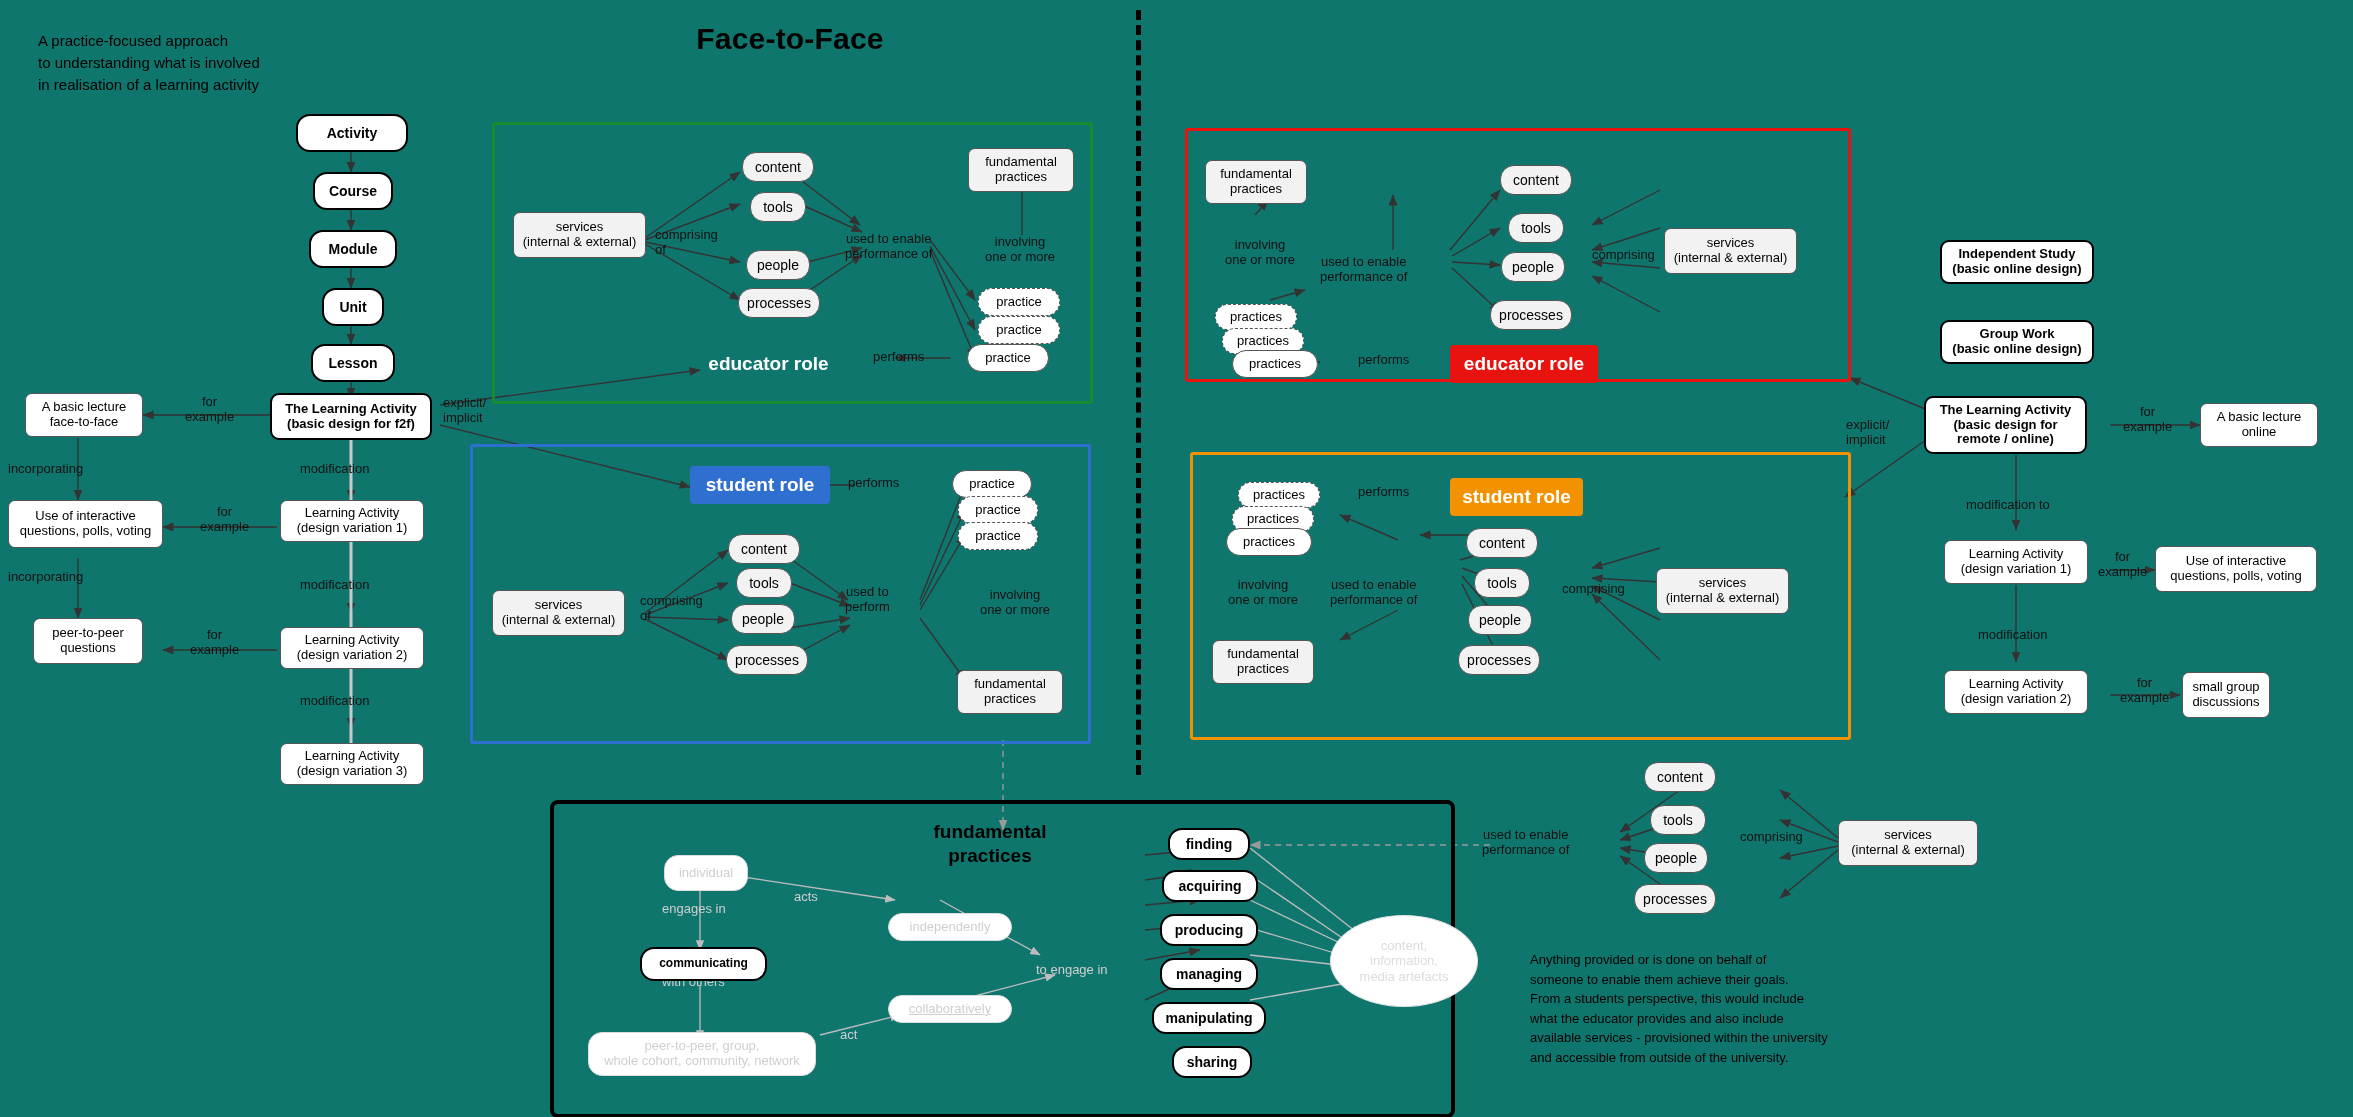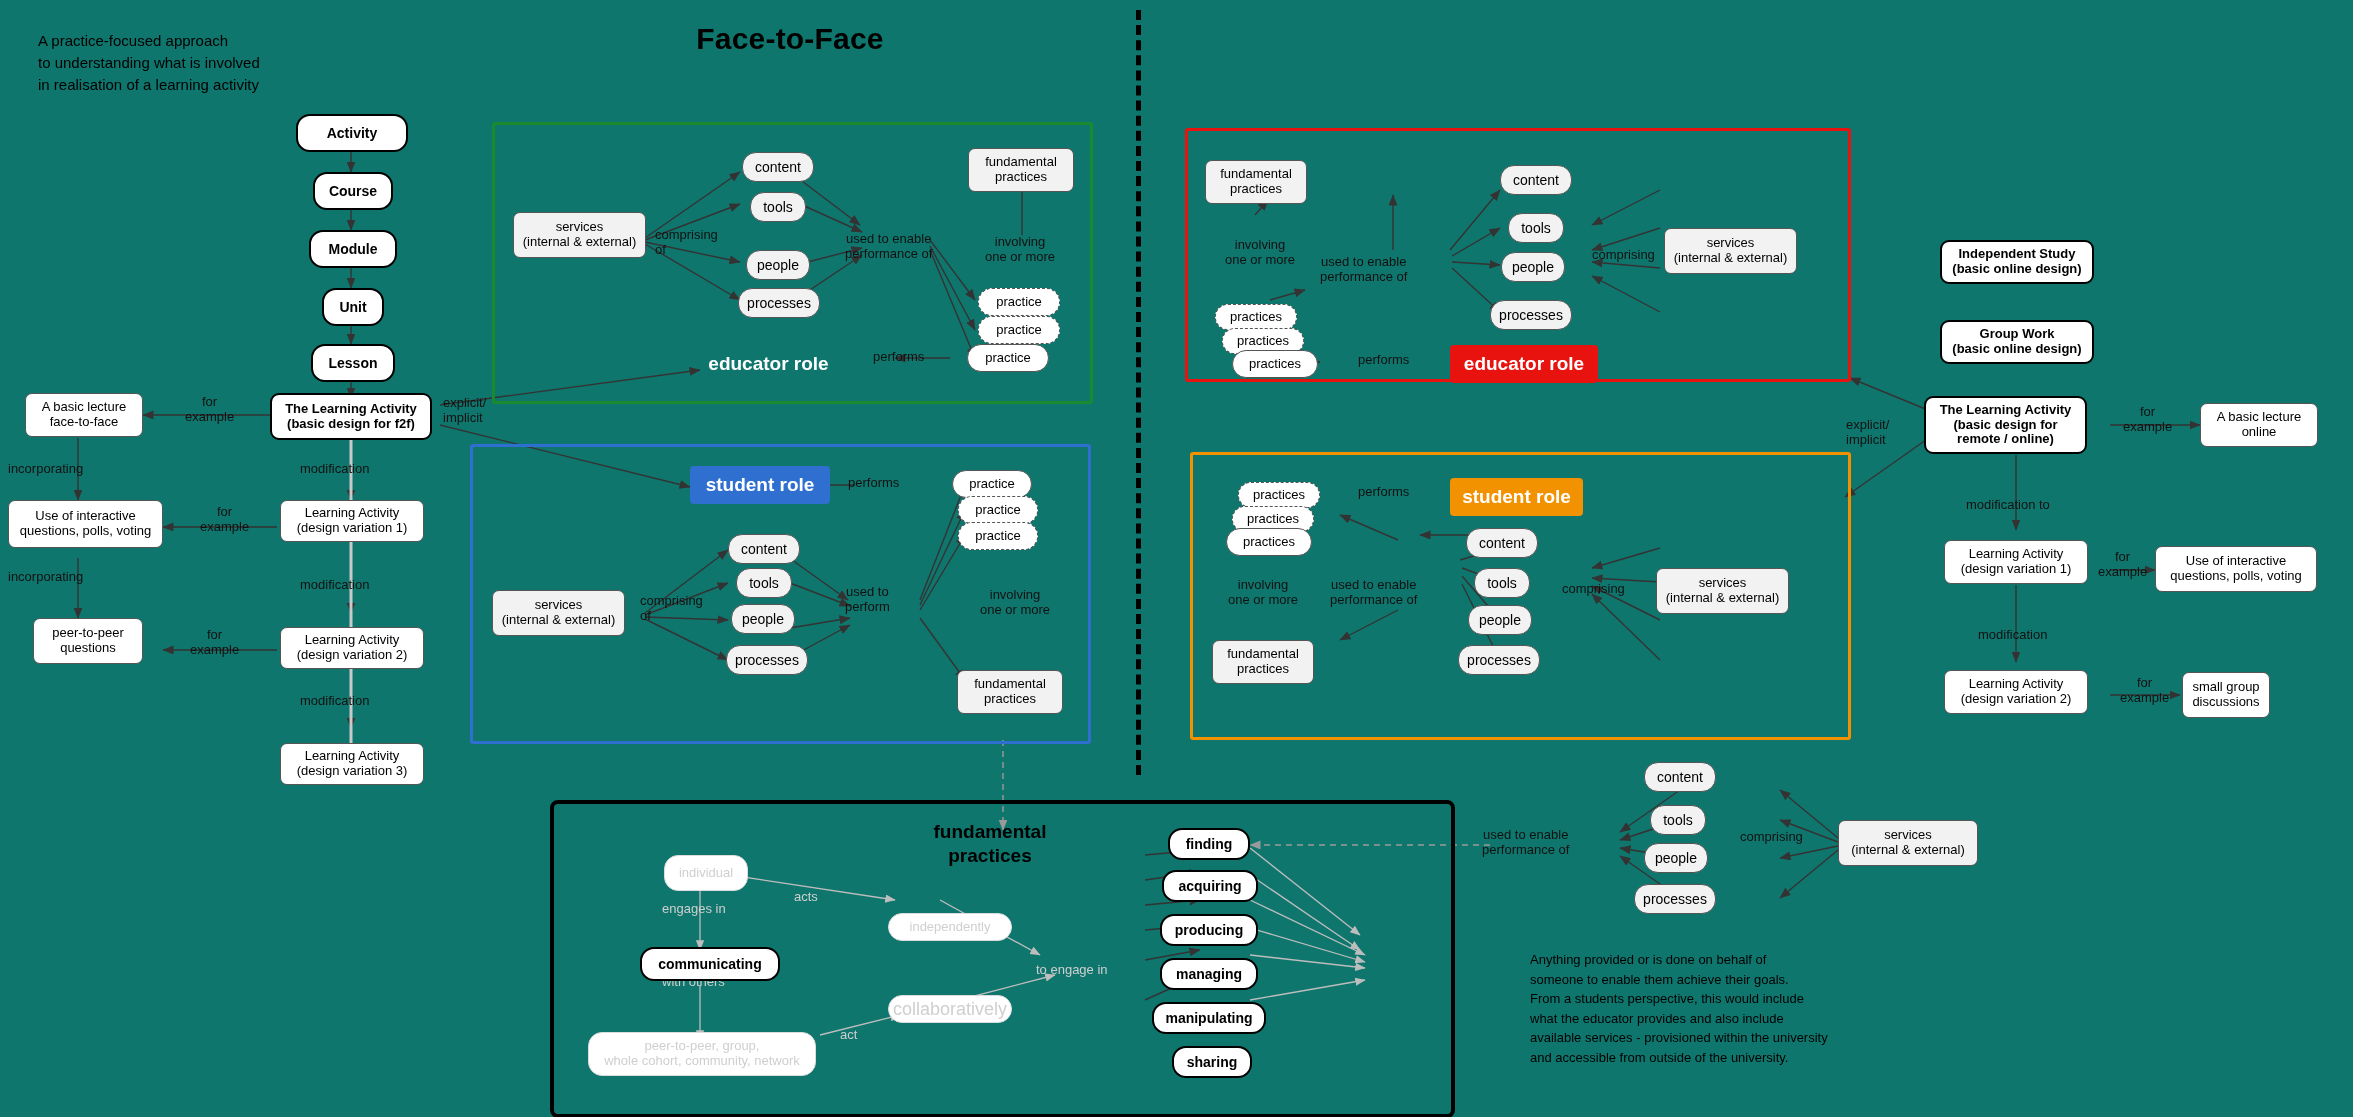--- a/index.html
+++ b/index.html
@@ -341,27 +341,30 @@
 
   <div class="panel black" style="left:550px;top:800px;width:897px;height:310px;"></div>
   <div class="abs fp-title" style="left:880px;top:820px;width:220px;white-space:pre-line;">fundamental
 practices</div>
 
   <div class="abs node ghost-node pill" style="left:664px;top:855px;width:84px;height:36px;font-size:13px;">individual</div>
   <div class="abs lbl ghost" style="left:662px;top:902px;">engages in</div>
   <div class="abs lbl ghost" style="left:794px;top:890px;">acts</div>
   <div class="abs node ghost-node pill" style="left:888px;top:913px;width:124px;height:28px;font-size:13px;">independently</div>
   <div class="abs lbl ghost" style="left:662px;top:975px;">with others</div>
-  <div class="abs node ghost-node pill" style="left:888px;top:995px;width:124px;height:28px;font-size:18px;">collaboratively</div>
+  <div class="abs node ghost-node pill" style="left:888px;top:995px;width:124px;height:28px;font-size:13px;text-decoration:underline;">collaboratively</div>
   <div class="abs lbl ghost" style="left:840px;top:1028px;">act</div>
   <div class="abs node ghost-node pill" style="left:588px;top:1032px;width:228px;height:44px;white-space:pre-line;font-size:13px;">peer-to-peer, group,
 whole cohort, community, network</div>
   <div class="abs lbl ghost" style="left:1036px;top:963px;">to engage in</div>
-
-  <div class="abs node heavy pill" style="left:640px;top:947px;width:140px;height:34px;font-size:14px;">communicating</div>
+  <div class="abs ellipse" style="left:1330px;top:915px;width:148px;height:92px;white-space:pre-line;">content,
+information,
+media artefacts</div>
+
+  <div class="abs node heavy pill" style="left:640px;top:947px;width:127px;height:34px;font-size:12px;">communicating</div>
 
   <div class="abs node heavy pill" style="left:1168px;top:828px;width:82px;height:32px;font-size:14px;">finding</div>
   <div class="abs node heavy pill" style="left:1162px;top:870px;width:96px;height:32px;font-size:14px;">acquiring</div>
   <div class="abs node heavy pill" style="left:1160px;top:914px;width:98px;height:32px;font-size:14px;">producing</div>
   <div class="abs node heavy pill" style="left:1160px;top:958px;width:98px;height:32px;font-size:14px;">managing</div>
   <div class="abs node heavy pill" style="left:1152px;top:1002px;width:114px;height:32px;font-size:14px;">manipulating</div>
   <div class="abs node heavy pill" style="left:1172px;top:1046px;width:80px;height:32px;font-size:14px;">sharing</div>
 
   <div class="abs node plain pill" style="left:1644px;top:762px;width:72px;height:30px;">content</div>
   <div class="abs node plain pill" style="left:1650px;top:805px;width:56px;height:30px;">tools</div>

